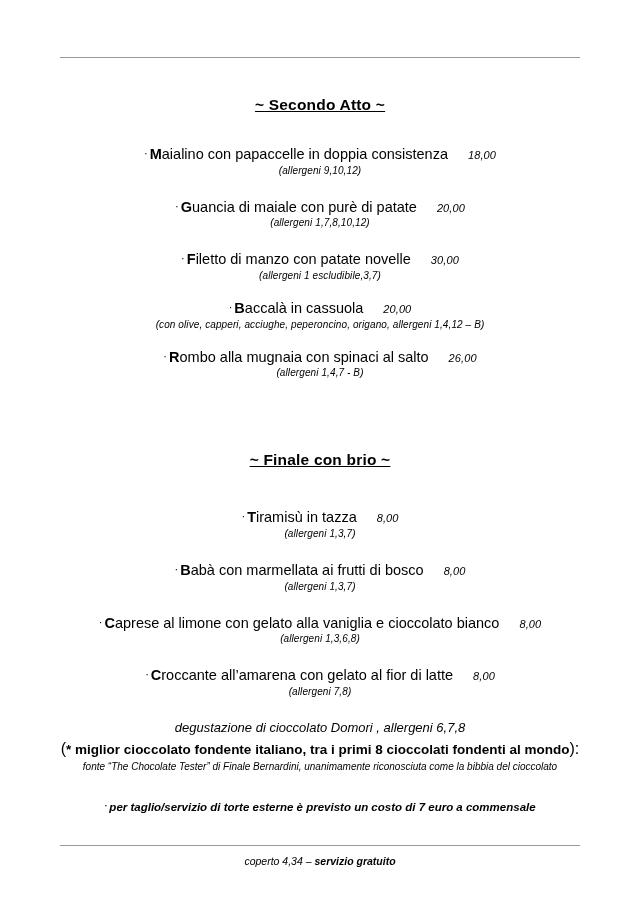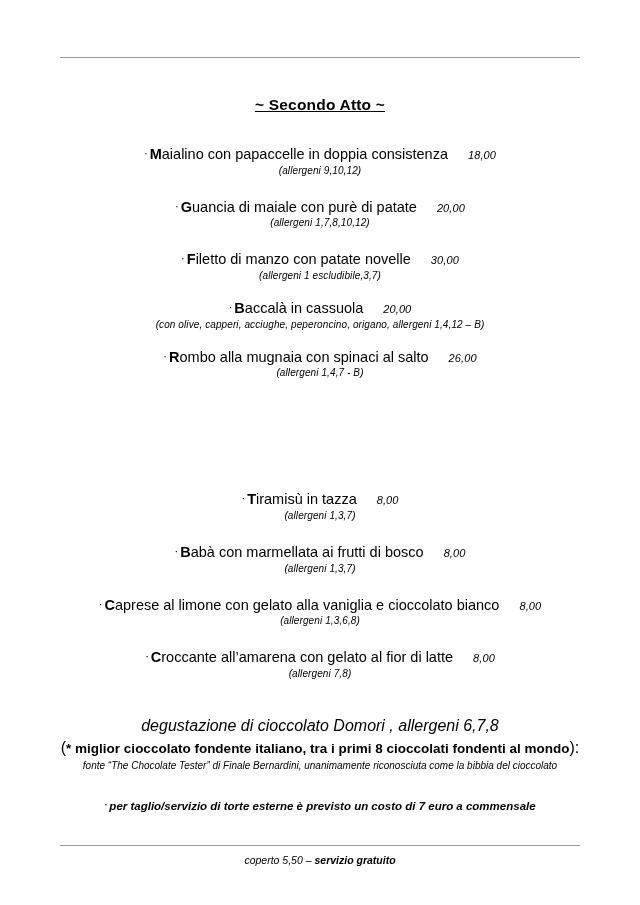--- a/index.html
+++ b/index.html
@@ -76,24 +76,24 @@
     font-style: italic;
     line-height: 1.2;
     margin-top: 2px;
     letter-spacing: 0.1px;
   }
   .allerg-wide {
     font-size: 10px;
   }
 
   .note-sub {
-    font-size: 16px;
-    font-style: italic;
-    line-height: 1.2;
-    margin-top: 16px;
+    font-size: 13px;
+    font-style: italic;
+    line-height: 1.2;
+    margin-top: 2px;
   }
   .star-note {
     font-size: 13.5px;
     line-height: 1.2;
     margin-top: 3px;
   }
   .star-note b {
     font-weight: bold;
   }
   .star-paren {
@@ -179,20 +179,21 @@
 
     <div class="dish">
       <div class="dish-line">
         <span class="bullet">·</span><span class="cap">R</span><span class="dish-name">ombo alla mugnaia con spinaci al salto</span><span class="price">26,00</span>
       </div>
       <div class="allerg">(allergeni 1,4,7 - B)</div>
     </div>
 
     <div style="height:72px"></div>
 
+    <div class="section-title sec2-title">~ Finale con brio ~</div>
 
     <div style="height:40px"></div>
 
     <div class="dish">
       <div class="dish-line">
         <span class="bullet">·</span><span class="cap">T</span><span class="dish-name">iramisù in tazza</span><span class="price">8,00</span>
       </div>
       <div class="allerg">(allergeni 1,3,7)</div>
     </div>
 
@@ -228,19 +229,19 @@
     <div class="dish">
       <div class="note-sub">degustazione di cioccolato Domori , allergeni 6,7,8</div>
       <div class="star-note"><span class="star-paren">(</span><b>* miglior cioccolato fondente italiano, tra i primi 8 cioccolati fondenti al mondo</b><span class="star-paren">):</span></div>
       <div class="source-note">fonte “The Chocolate Tester” di Finale Bernardini, unanimamente riconosciuta come la bibbia del cioccolato</div>
     </div>
 
     <div class="service-note"><span class="sbullet">·</span><span>per taglio/servizio di torte esterne è previsto un costo di 7 euro a commensale</span></div>
 
     <div style="height:40px"></div>
 
-    <div class="coperto"><span>coperto 5,50 – </span><b>servizio gratuito</b></div>
+    <div class="coperto"><span>coperto 4,34 – </span><b>servizio gratuito</b></div>
 
   </div>
 
   <div class="rule rule-bottom"></div>
 
 </div>
 
 </body></html>

